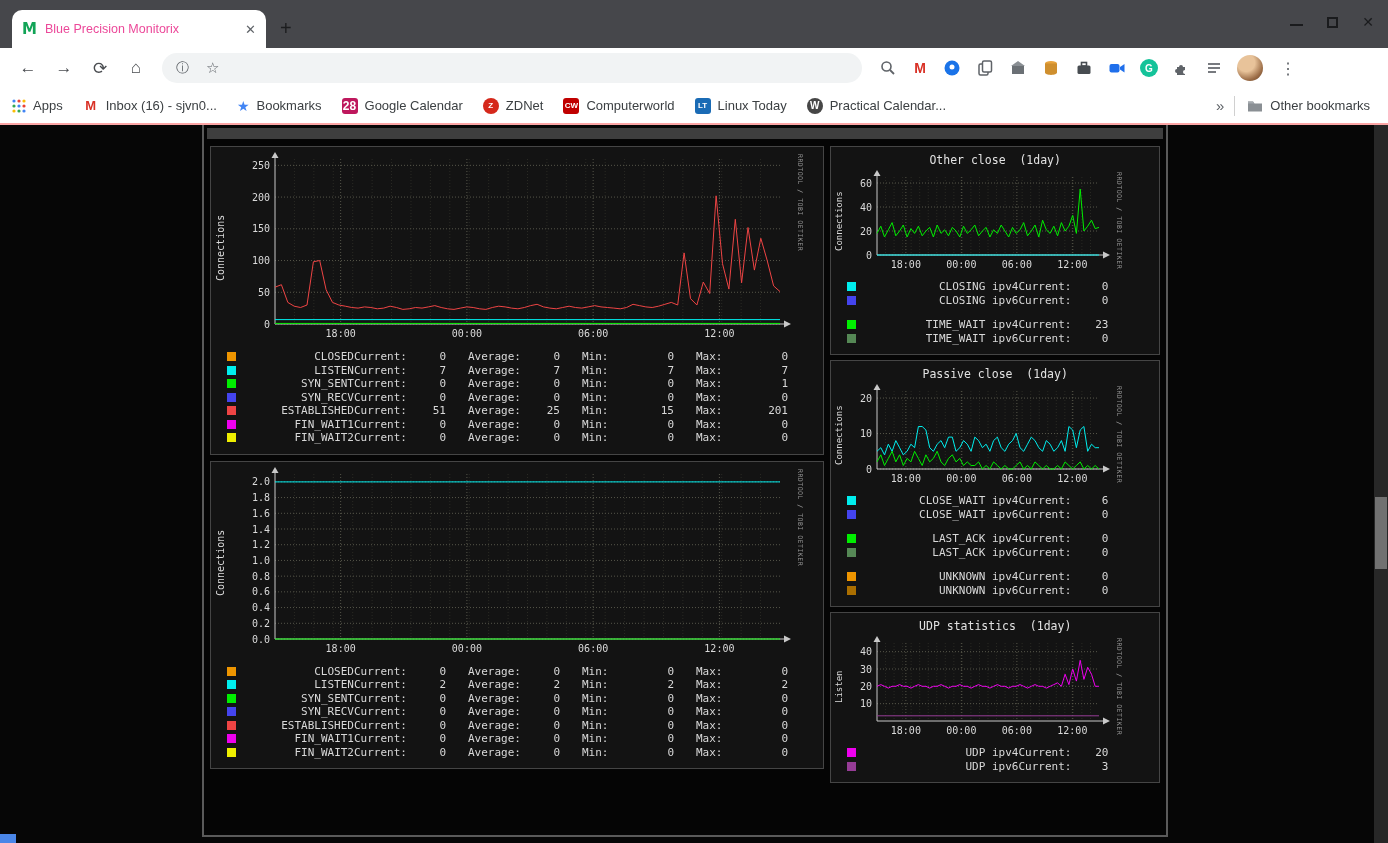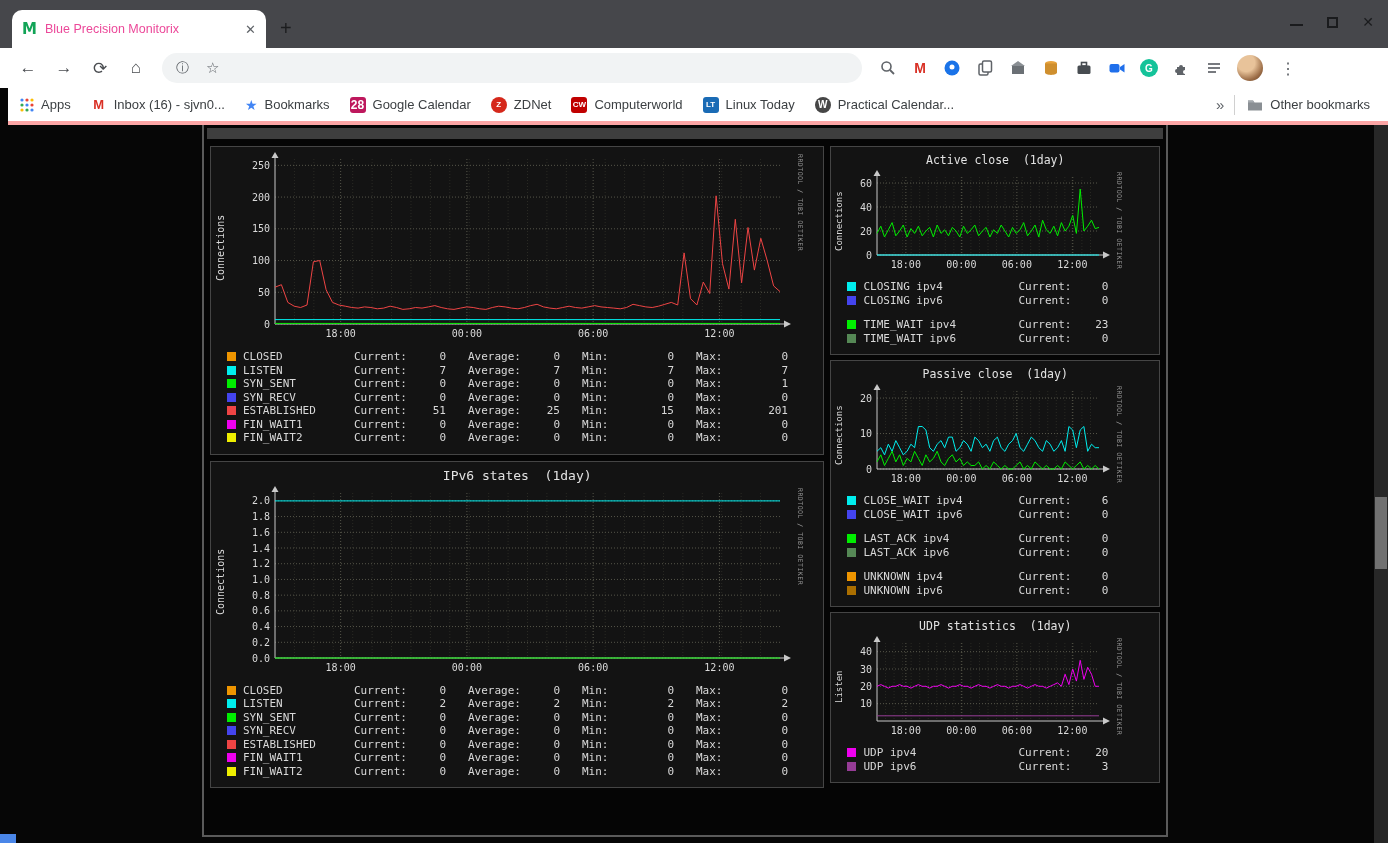--- a/index.html
+++ b/index.html
@@ -24,21 +24,21 @@
   .url-text { font-size:13.5px; color:#202124; flex:1; white-space:nowrap; overflow:hidden; }
   .star-icon { color:#5f6368; font-size:15px; margin-left:8px; }
   .toolbar-icons { display:flex; align-items:center; gap:13px; margin-left:16px; }
   .ticon { width:20px; height:20px; display:flex; align-items:center; justify-content:center; }
   .badge { border-radius:50%; width:18px; height:18px; color:#fff; font-size:10px; font-weight:bold; display:flex; align-items:center; justify-content:center; }
   .badge.red-m { background:#fff; color:#d93025; font-size:14px; }
   .badge.green-g { background:#15c39a; }
   .avatar { width:26px; height:26px; border-radius:50%; background:radial-gradient(circle at 35% 30%, #e8c39a 0 35%, #9a6b45 70%, #5f3f28 100%); }
   .kebab { color:#5f6368; font-size:16px; margin-left:4px; }
 
-  .bookmarks { height:37px; background:#ffffff; border-bottom:4px solid #fca5a5; display:flex; align-items:center; padding:0 12px; font-size:13px; color:#3c4043;margin-left:8px; }
+  .bookmarks { height:37px; background:#ffffff; border-bottom:2px solid #fca5a5; display:flex; align-items:center; padding:0 12px; font-size:13px; color:#3c4043; }
   .bk-item { display:flex; align-items:center; gap:7px; margin-right:20px; white-space:nowrap; }
   .bk-badge { width:16px; height:16px; border-radius:3px; color:#fff; font-size:8px; font-weight:bold; display:flex; align-items:center; justify-content:center; flex:none; }
   .bk-badge.gmail { background:#fff; color:#d93025; font-size:13px; }
   .bk-badge.cal { background:#be185d; font-size:12px; }
   .bk-badge.zd { background:#d5281b; border-radius:50%; }
   .bk-badge.cw { background:#c00000; }
   .bk-badge.lt { background:#1a6bb5; }
   .bk-badge.wp { background:#464646; border-radius:50%; font-size:10px; }
   .bk-star { color:#4285f4; font-size:14px; }
   .bk-right { margin-left:auto; display:flex; align-items:center; }
@@ -64,21 +64,21 @@
   .graph-panel.small .g-ylabel { font-size:9px; width:12px; }
   .g-watermark { width:11px; writing-mode:vertical-rl; color:#969696; font-size:6.5px; font-family:"DejaVu Sans Mono",monospace; letter-spacing:0.5px; padding-top:3px; }
   .g-body svg { flex:none; display:block; }
   svg text.tick { fill:#dadada; font-family:"DejaVu Sans Mono",monospace; font-size:10px; }
 
   .g-legend { margin:6px 0 0 14px; font-family:"DejaVu Sans Mono",monospace; font-size:11px; color:#d8d8d8; }
   .leg-row { display:flex; align-items:center; height:13.5px; }
   .graph-panel.small .leg-row { height:14px; }
   .leg-spacer { height:10px; }
   .swatch { width:9px; height:9px; margin-right:7px; flex:none; }
-  .leg-label { width:111px; white-space:pre; }
+  .leg-label { width:111px; white-space:pre;text-align:right; }
   .graph-panel.small .leg-label { width:155px; }
   .leg-key { width:62px; white-space:pre; }
   .leg-val { width:30px; text-align:right; margin-right:22px; white-space:pre; }
   .graph-panel.small .leg-val { width:28px; margin-right:0; }
 
   .scrollbar { position:absolute; right:0; top:0; width:14px; height:100%; background:#272727; }
   .scroll-thumb { position:absolute; top:372px; left:1px; width:12px; height:72px; background:#717171; }
   .blue-corner { position:absolute; left:0; bottom:0; width:16px; height:9px; background:#4a86e8; }
 </style>
 </head>
@@ -370,21 +370,20 @@
                 <span class="leg-key">Average:</span>
                 <span class="leg-val">0</span>
                 <span class="leg-key">Min:</span>
                 <span class="leg-val">0</span>
                 <span class="leg-key">Max:</span>
                 <span class="leg-val">0</span>
               </div>
             </div>
           </div>
         <div class="graph-panel large">
-            <div class="g-title">IPv6 states  (1day)</div>
             <div class="g-body">
               <div class="g-ylabel">Connections</div>
               <svg width="566" height="193">
                 <line x1="67.42307692307692" y1="8" x2="67.42307692307692" y2="173" stroke="#2a2a24" stroke-dasharray="1,2"></line>
                 <line x1="86.84615384615384" y1="8" x2="86.84615384615384" y2="173" stroke="#2a2a24" stroke-dasharray="1,2"></line>
                 <line x1="106.26923076923077" y1="8" x2="106.26923076923077" y2="173" stroke="#2a2a24" stroke-dasharray="1,2"></line>
                 <line x1="125.6923076923077" y1="8" x2="125.6923076923077" y2="173" stroke="#2a2a24" stroke-dasharray="1,2"></line>
                 <line x1="145.11538461538464" y1="8" x2="145.11538461538464" y2="173" stroke="#2a2a24" stroke-dasharray="1,2"></line>
                 <line x1="164.53846153846155" y1="8" x2="164.53846153846155" y2="173" stroke="#2a2a24" stroke-dasharray="1,2"></line>
                 <line x1="183.96153846153845" y1="8" x2="183.96153846153845" y2="173" stroke="#2a2a24" stroke-dasharray="1,2"></line>
@@ -528,21 +527,21 @@
                 <span class="leg-key">Min:</span>
                 <span class="leg-val">0</span>
                 <span class="leg-key">Max:</span>
                 <span class="leg-val">0</span>
               </div>
             </div>
           </div>
       </div>
       <div class="col-right">
         <div class="graph-panel small">
-            <div class="g-title">Active close  (1day)</div>
+            <div class="g-title">Other close  (1day)</div>
             <div class="g-body">
               <div class="g-ylabel">Connections</div>
               <svg width="267" height="104">
                 <line x1="40.53846153846154" y1="8" x2="40.53846153846154" y2="86" stroke="#2a2a24" stroke-dasharray="1,2"></line>
                 <line x1="49.07692307692308" y1="8" x2="49.07692307692308" y2="86" stroke="#2a2a24" stroke-dasharray="1,2"></line>
                 <line x1="57.61538461538461" y1="8" x2="57.61538461538461" y2="86" stroke="#2a2a24" stroke-dasharray="1,2"></line>
                 <line x1="66.15384615384616" y1="8" x2="66.15384615384616" y2="86" stroke="#2a2a24" stroke-dasharray="1,2"></line>
                 <line x1="74.6923076923077" y1="8" x2="74.6923076923077" y2="86" stroke="#2a2a24" stroke-dasharray="1,2"></line>
                 <line x1="83.23076923076923" y1="8" x2="83.23076923076923" y2="86" stroke="#2a2a24" stroke-dasharray="1,2"></line>
                 <line x1="91.76923076923077" y1="8" x2="91.76923076923077" y2="86" stroke="#2a2a24" stroke-dasharray="1,2"></line>

